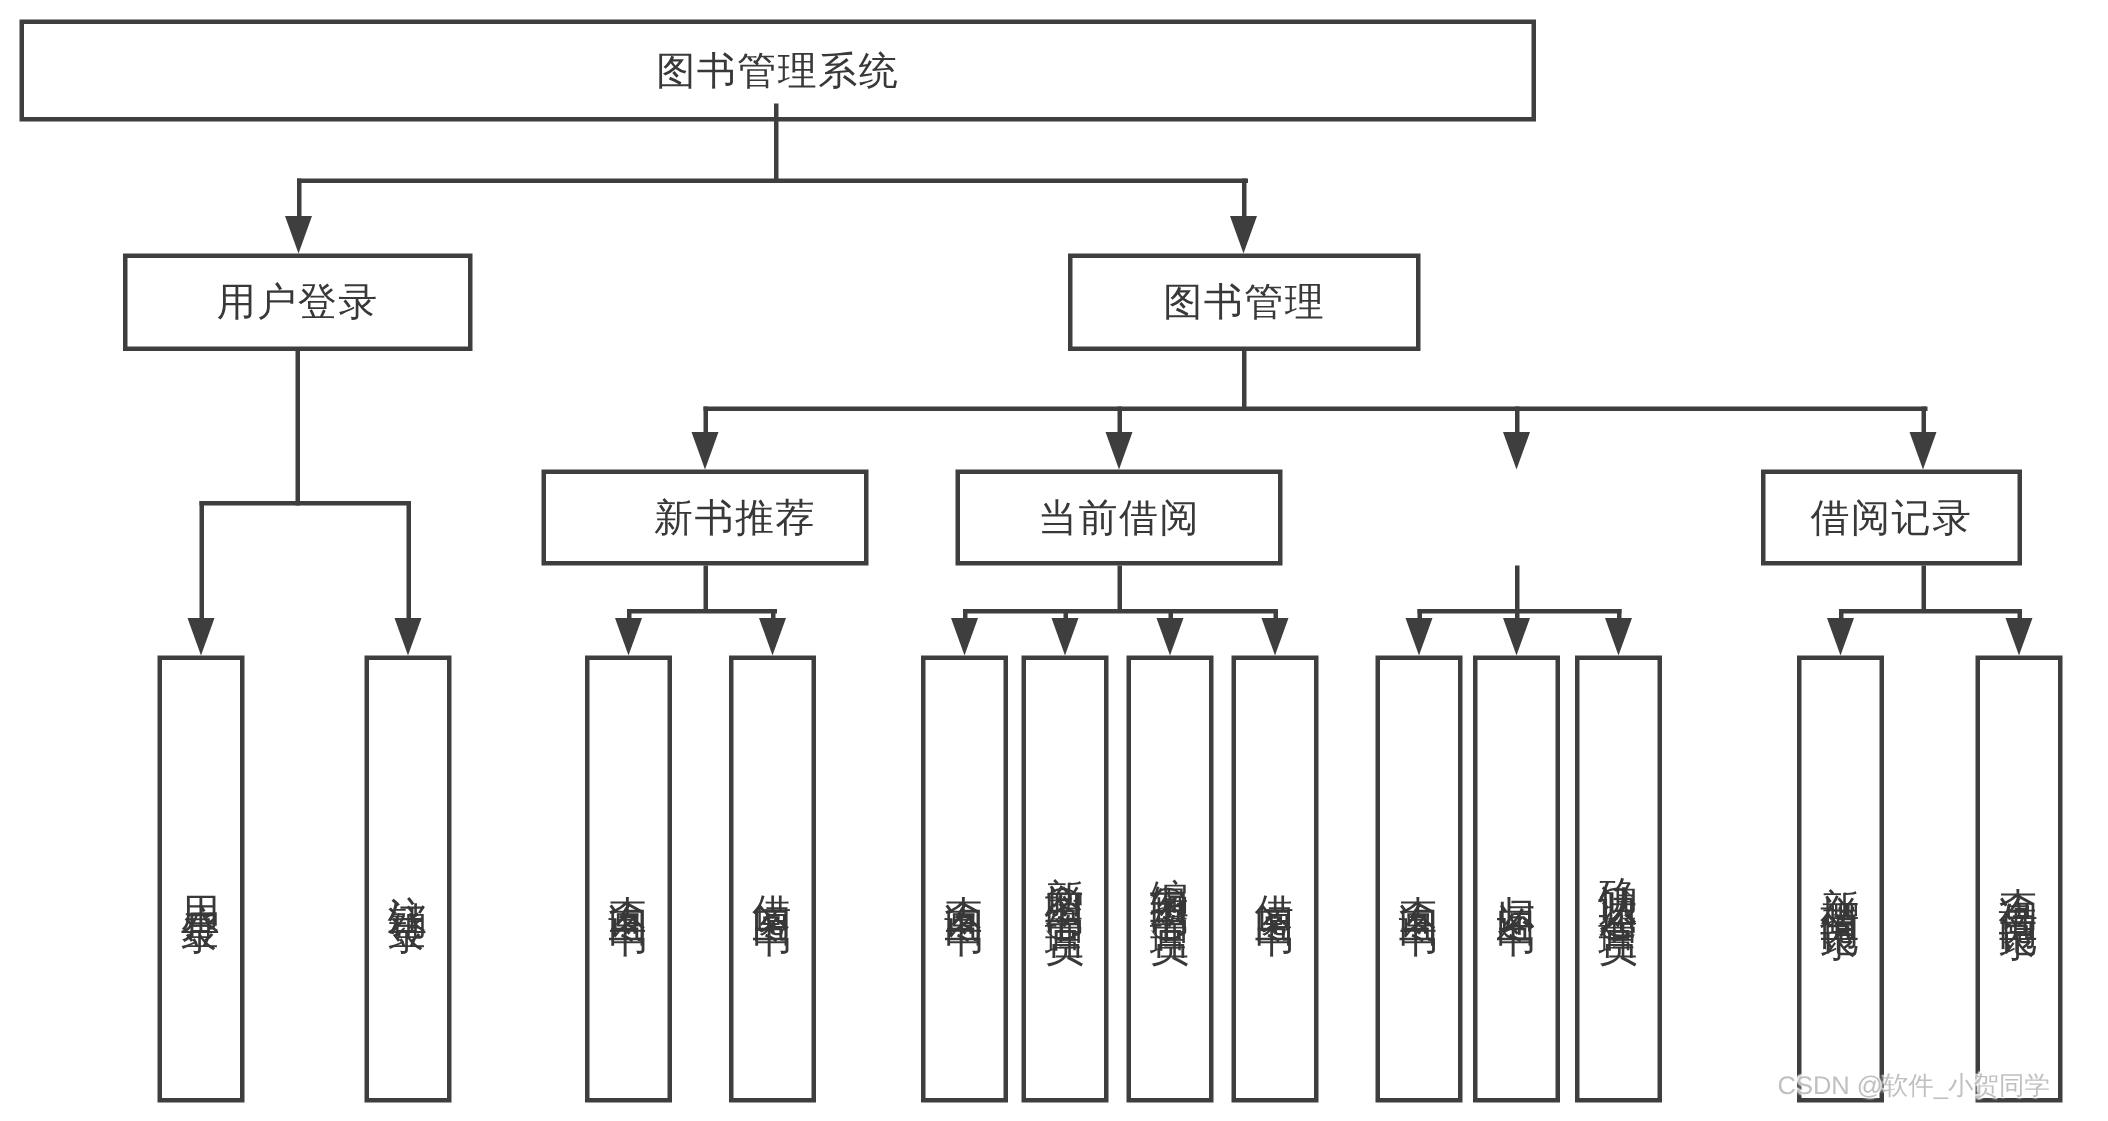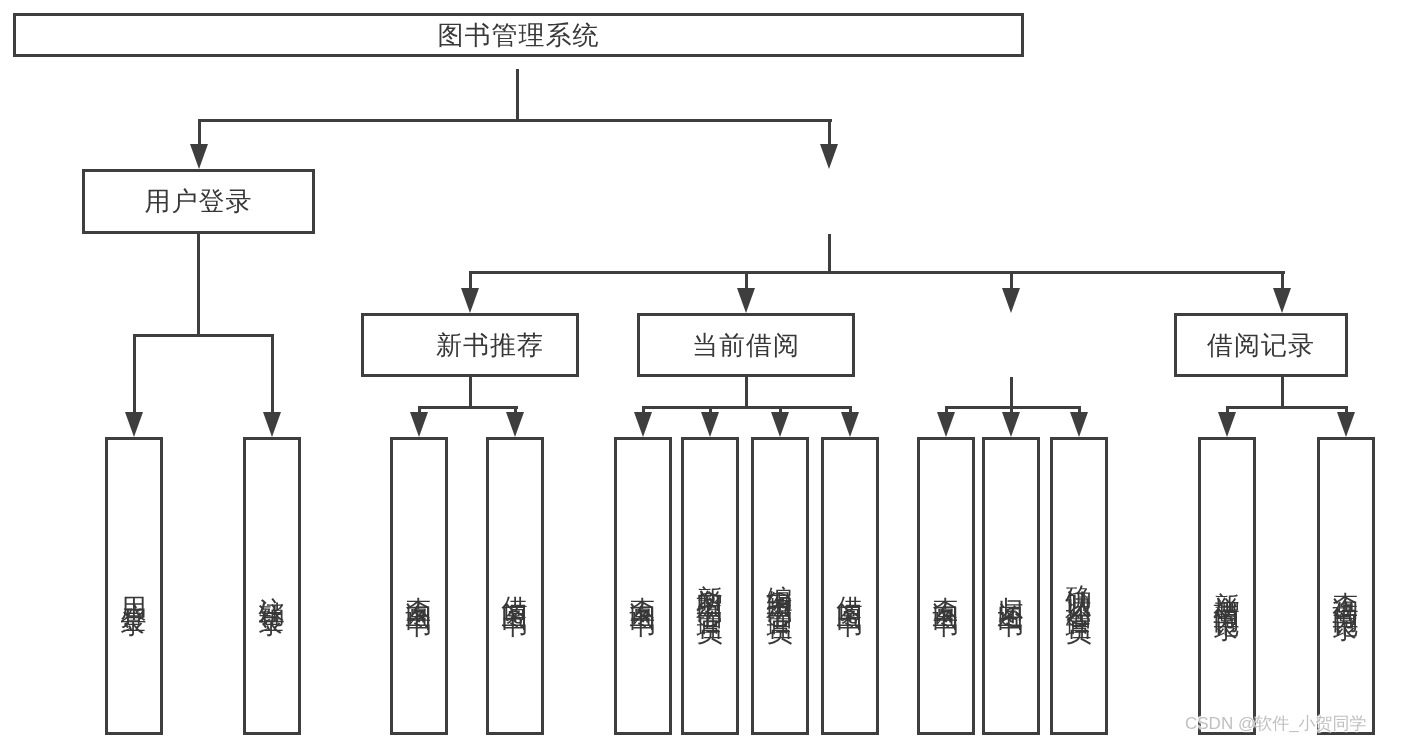--- a/index.html
+++ b/index.html
@@ -31,28 +31,31 @@
     position:absolute;left:1185px;top:712px;z-index:5;
     color:#c0c0c0;font-size:17px;white-space:nowrap;
     text-shadow:0 0 2px #fff,0 0 2px #fff,1px 1px 1px #fff,-1px -1px 1px #fff;
   }
 </style>
 </head>
 <body>
 
 <div id="canvas">
 
-  <div class="box" style="left:13px;top:13px;width:1011px;height:44px;font-family:Liberation Serif, serif;">
+  <div class="box" style="left:13px;top:13px;width:1011px;height:68px;font-family:Liberation Serif, serif;">
     <span>图书管理系统</span>
   </div>
 
   <div class="box" style="left:82px;top:169px;width:233px;height:65px;">
     <span>用户登录</span>
   </div>
 
+  <div class="box" style="left:712px;top:169px;width:235px;height:65px;">
+    <span>图书管理</span>
+  </div>
 
   <div class="box" style="left:361px;top:313px;width:218px;height:64px;padding-left:40px;">
     <span>新书推荐</span>
   </div>
 
   <div class="box" style="left:637px;top:313px;width:218px;height:64px;">
     <span>当前借阅</span>
   </div>
 
 

